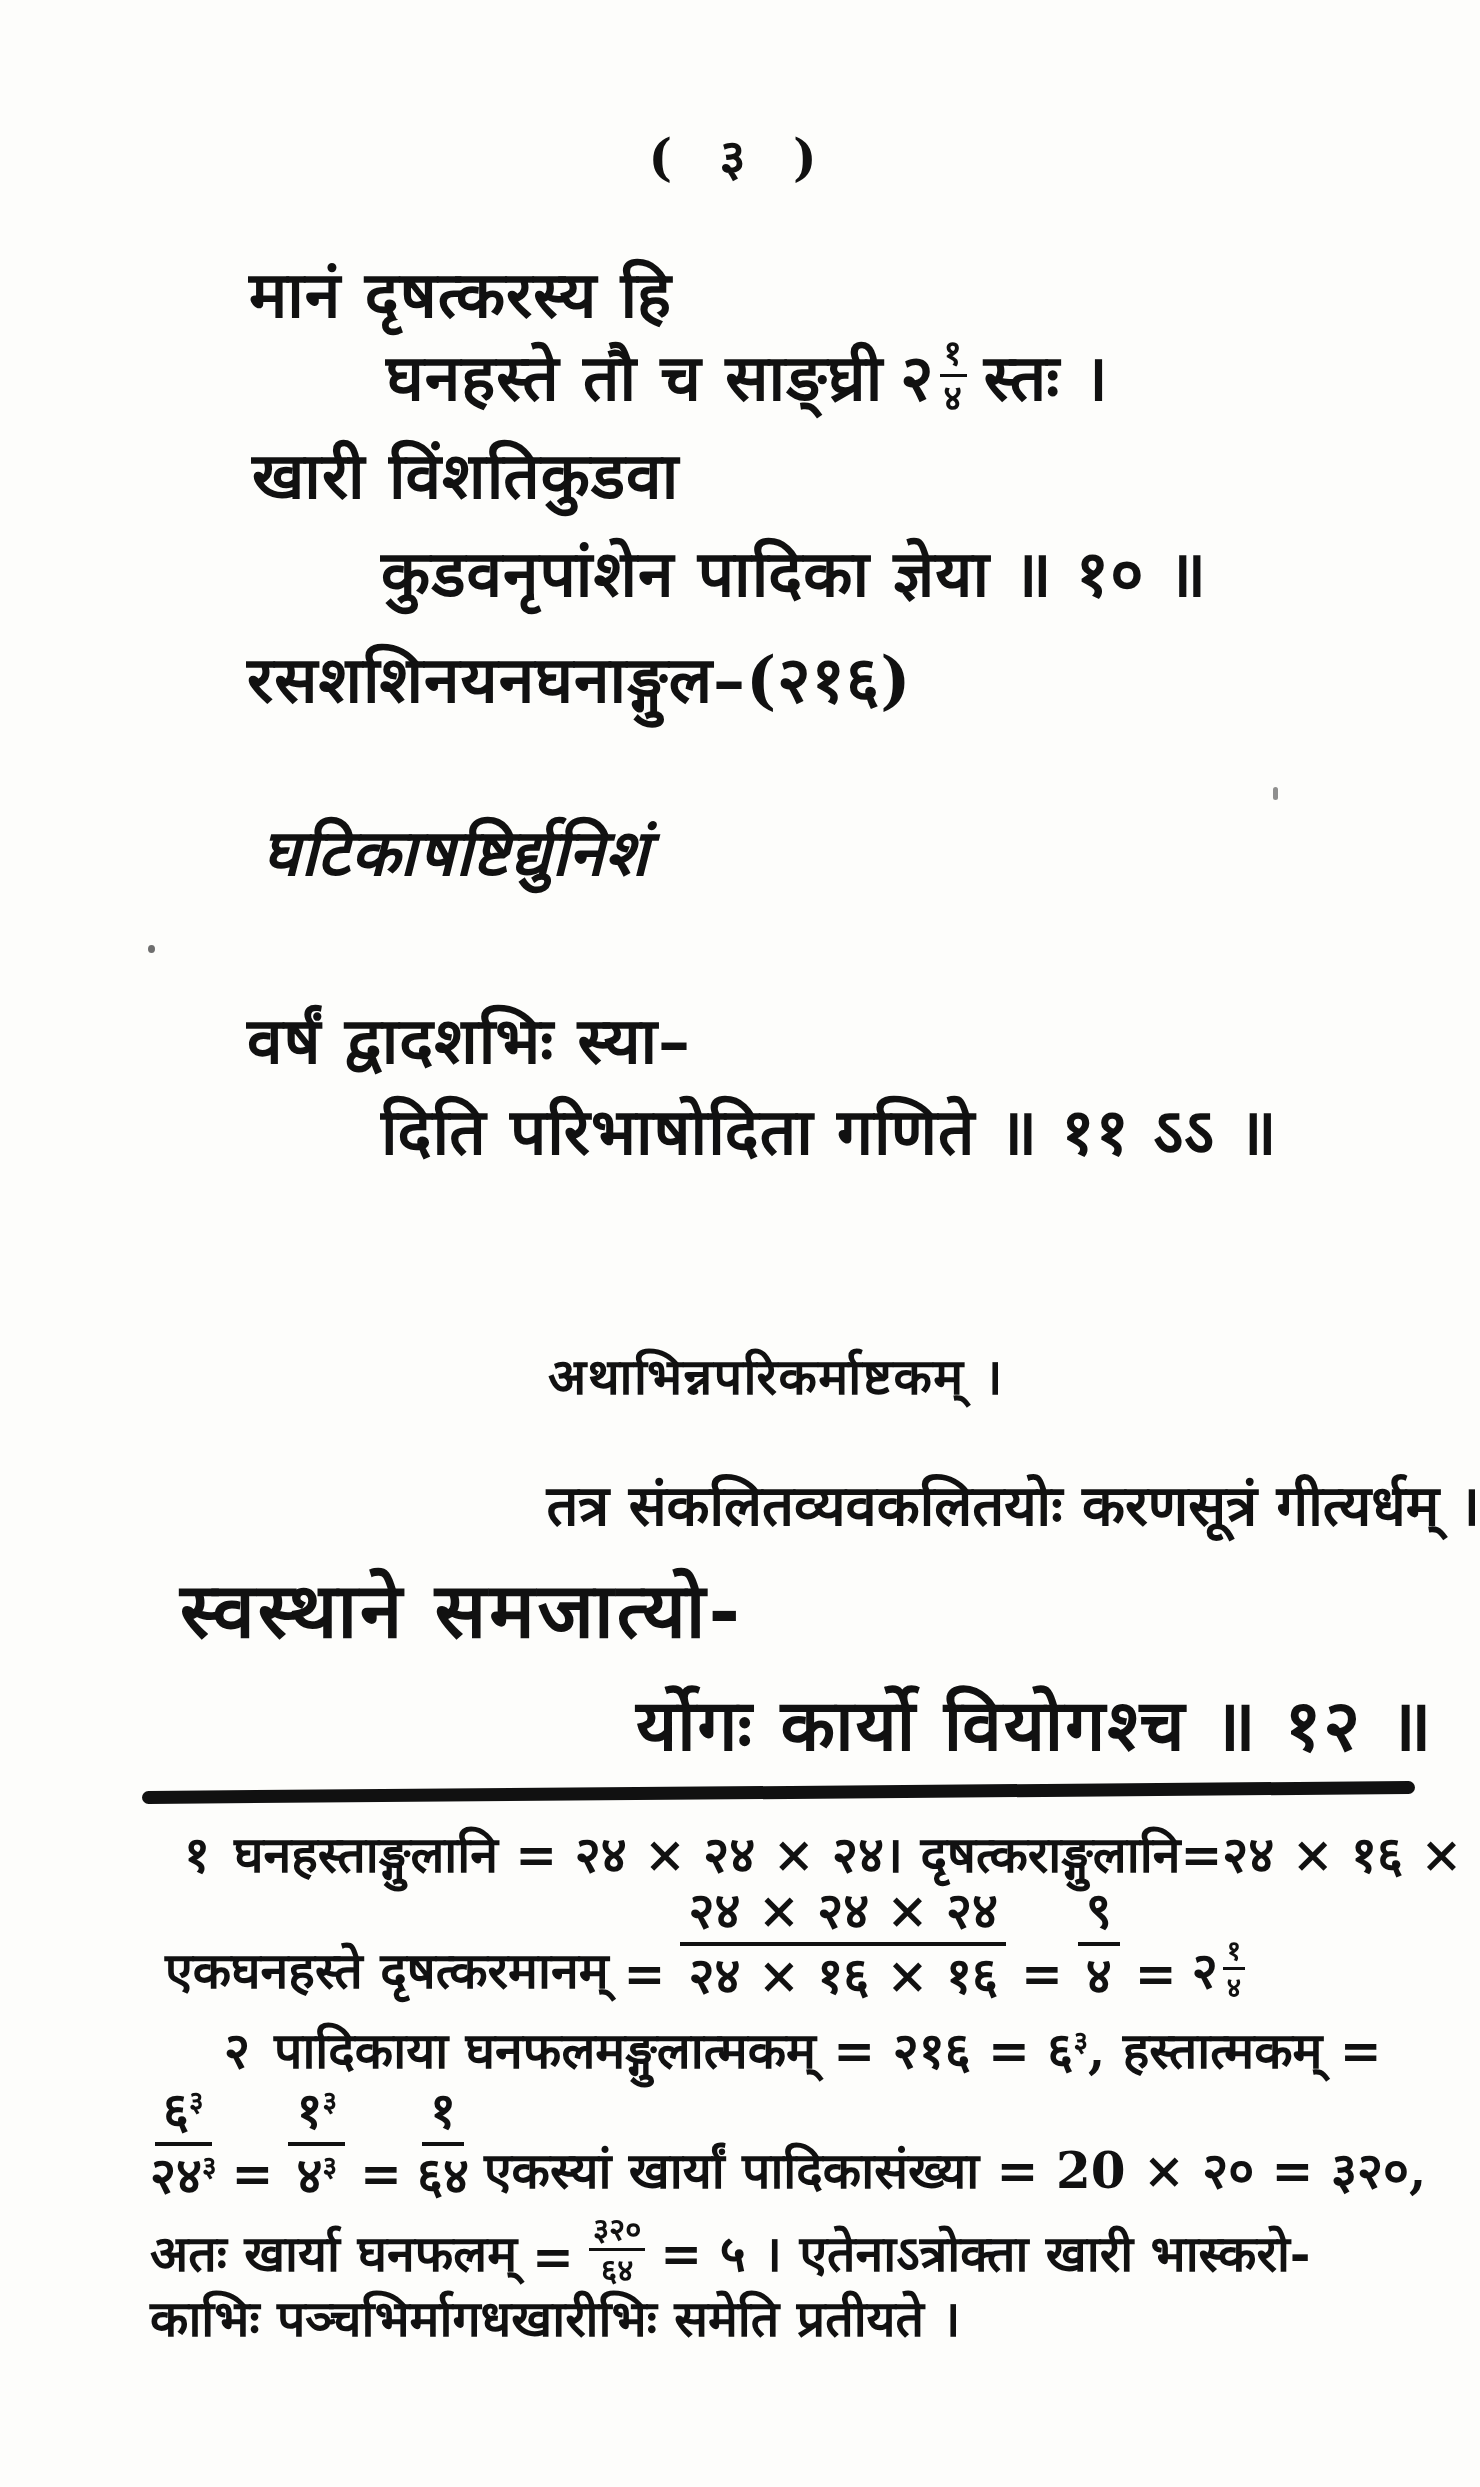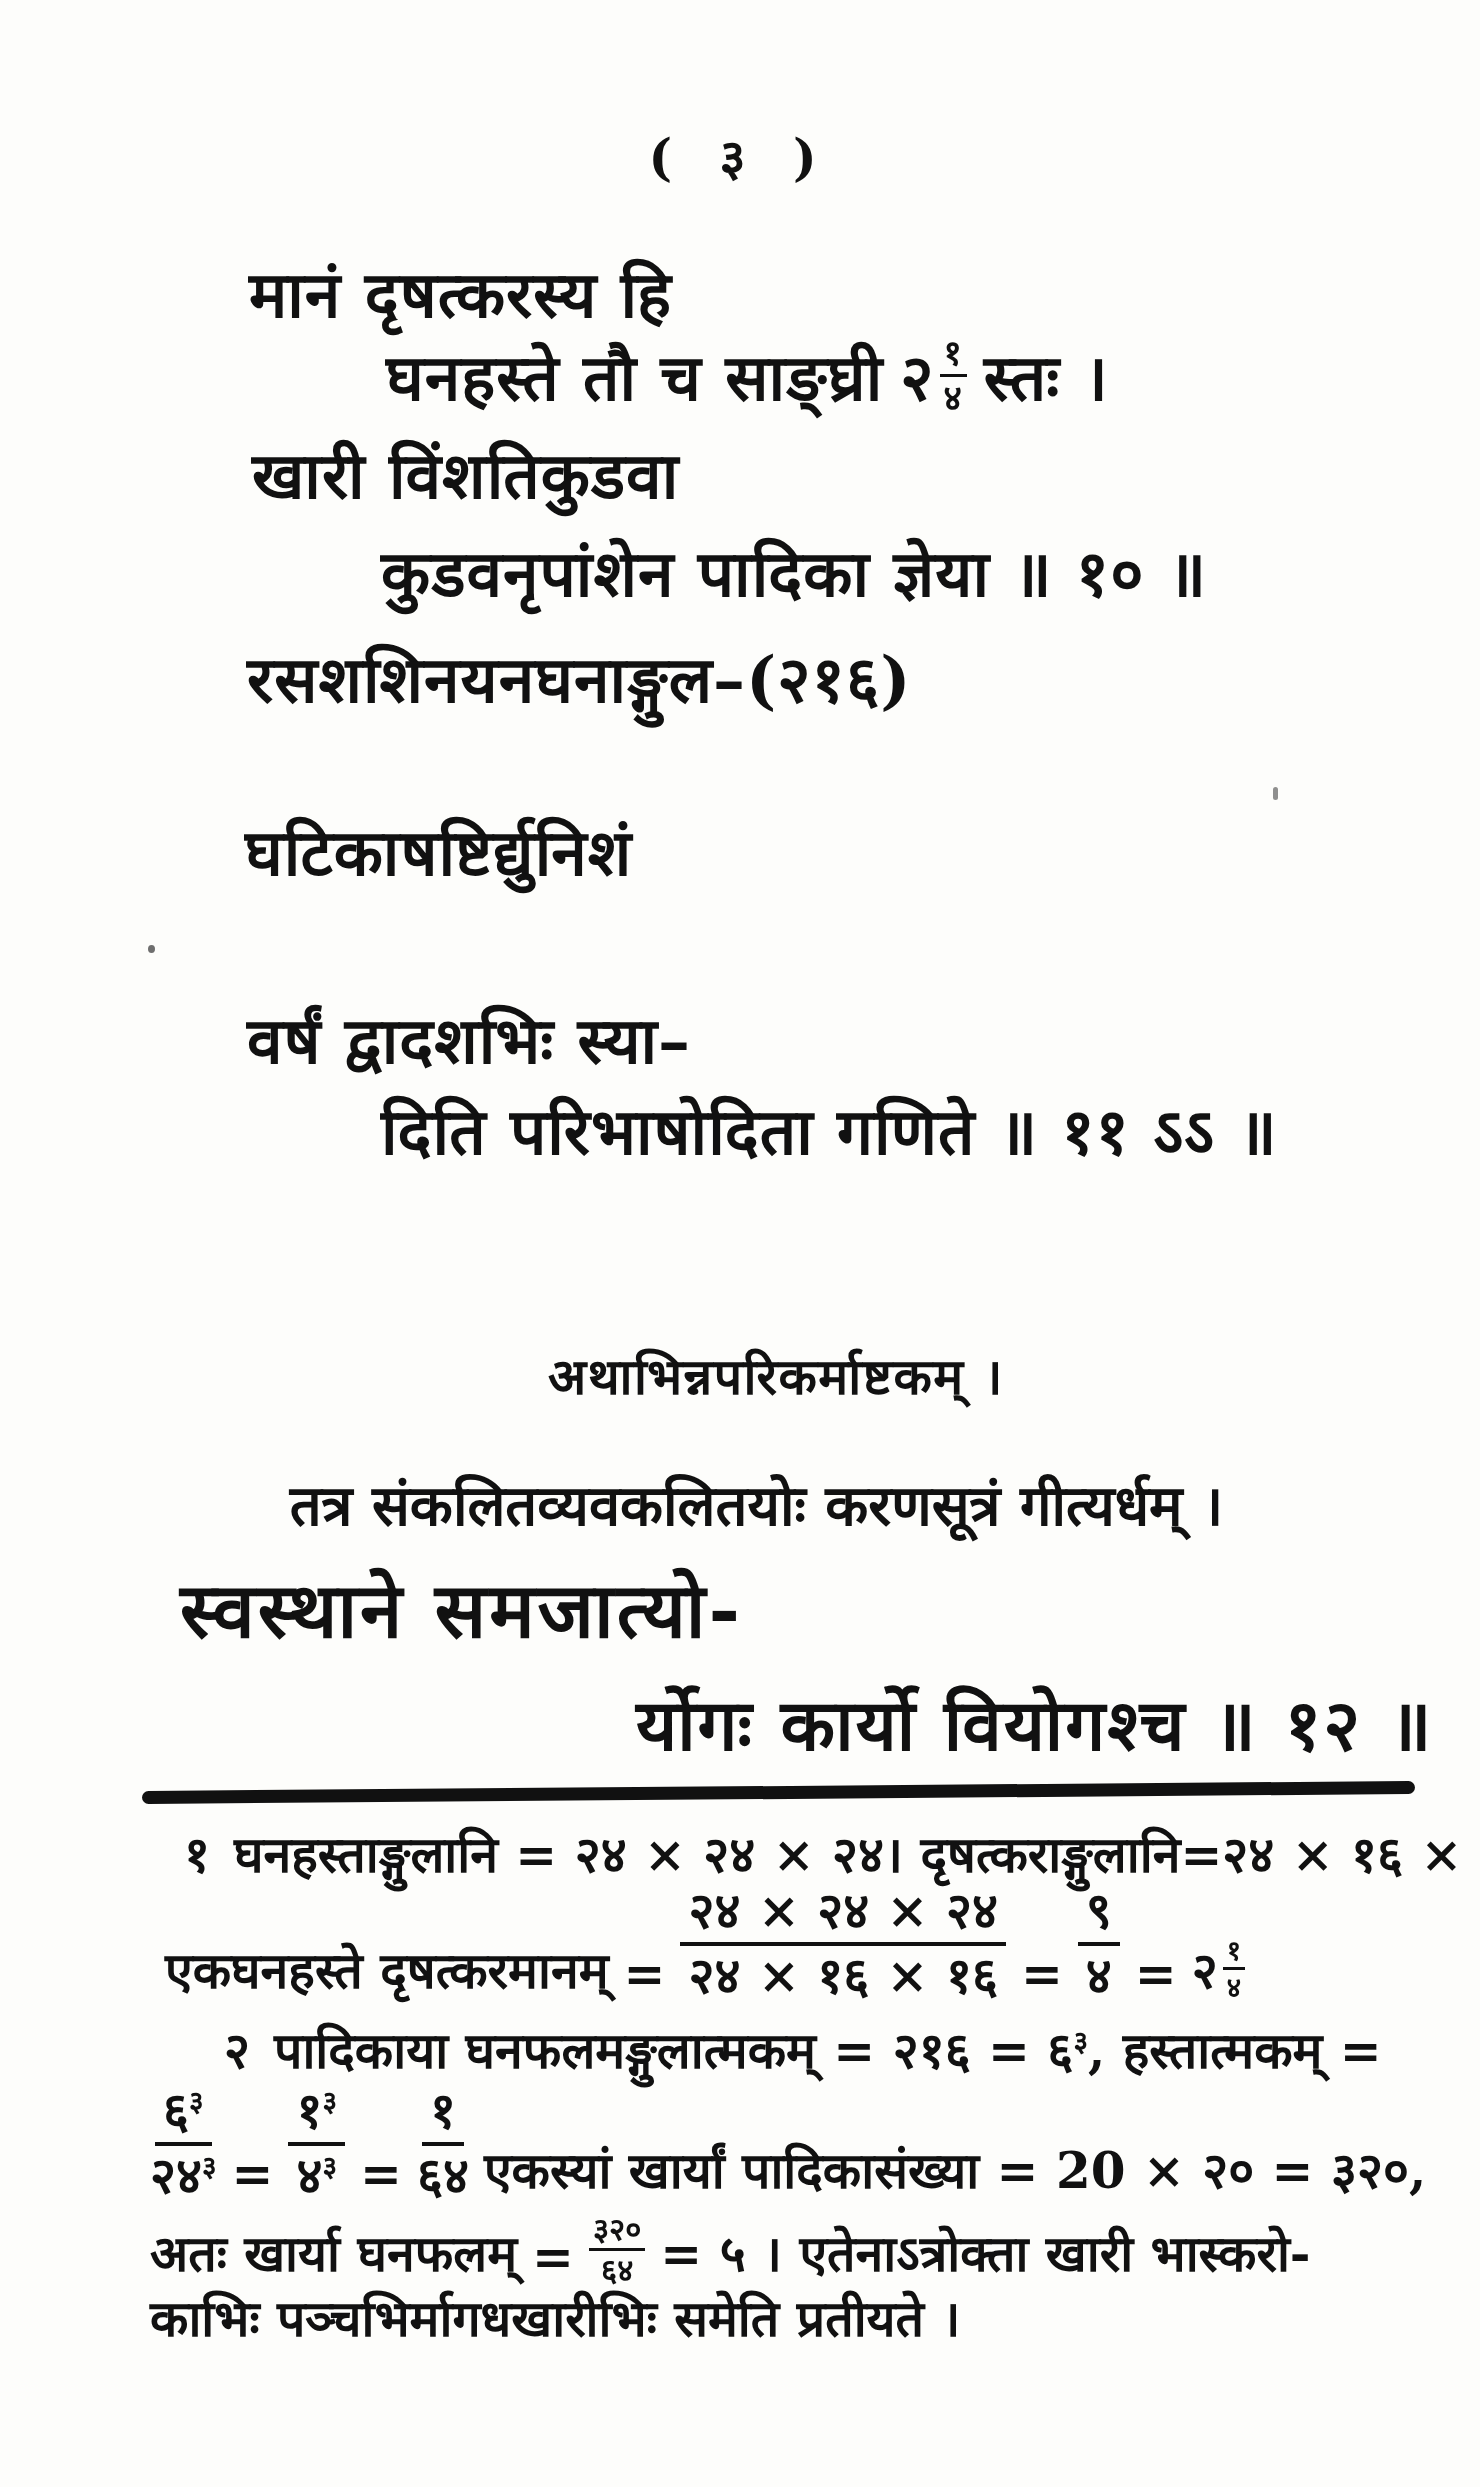--- a/index.html
+++ b/index.html
@@ -7,21 +7,21 @@
     position:relative;width:1480px;height:2487px;background:#fdfdfb;
     font-family:"DejaVu Serif","Liberation Serif",serif;
     color:#111111;font-weight:700;overflow:hidden;
   }
   .abs{position:absolute;white-space:nowrap;}
   .pagenum{font-size:50px;width:100%;text-align:center;letter-spacing:15px;}
   .verse{font-size:64px;letter-spacing:1px;}
   .vrow{display:flex;align-items:center;gap:17px;}
   .colophon{font-size:59px;width:100%;text-align:center;padding-left:209px;box-sizing:border-box;}
   .heading{font-size:50px;width:100%;text-align:center;padding-left:72px;box-sizing:border-box;letter-spacing:1.5px;}
-  .intro{font-size:56px;width:100%;text-align:center;padding-left:33px;box-sizing:border-box;}
+  .intro{font-size:56px;width:100%;text-align:right;padding-left:33px;box-sizing:border-box;}
   .bigverse1{font-size:76px;letter-spacing:3px;}
   .bigverse2{font-size:71px;letter-spacing:2px;}
   .rule{position:absolute;left:142px;top:1786px;width:1273px;height:13px;background:#111;border-radius:7px;transform:rotate(-0.45deg);}
   .fn{font-size:50px;}
   .marker{margin-right:24px;}
   .math-row{display:flex;align-items:flex-end;gap:15px;}
   .frac{display:inline-flex;flex-direction:column;align-items:center;line-height:1.08;}
   .frac .num{border-bottom:4.5px solid #111;padding:0 8px 4px;}
   .frac .den{padding-top:3px;}
   .frac.small{font-size:62%;line-height:1.05;}
@@ -49,21 +49,21 @@
       </span>
     </span>
     <span>स्तः ।</span>
   </div>
 
   <div class="abs verse" style="top:430px;left:252px;">खारी विंशतिकुडवा</div>
   <div class="abs verse" style="top:528px;left:381px;">कुडवनृपांशेन पादिका ज्ञेया ॥ १० ॥</div>
 
   <div class="abs verse" style="top:634px;left:247px;">रसशशिनयनघनाङ्गुल–(२१६)</div>
 
-  <div class="abs verse" style="top:807px;left:245px;">घटिकाषष्टिर्द्युनिशं</div>
+  <div class="abs verse" style="top:807px;left:262px;font-style:italic;">घटिकाषष्टिर्द्युनिशं</div>
 
   <div class="abs verse" style="top:995px;left:247px;">वर्षं द्वादशभिः स्या–</div>
   <div class="abs verse" style="top:1086px;left:381px;">दिति परिभाषोदिता गणिते ॥ ११ ऽऽ ॥</div>
 
   <div class="abs heading" style="top:1341px;left:0;">अथाभिन्नपरिकर्माष्टकम् ।</div>
   <div class="abs intro" style="top:1465px;left:0;">तत्र संकलितव्यवकलितयोः करणसूत्रं गीत्यर्धम् ।</div>
 
   <div class="abs bigverse1" style="top:1556px;left:180px;">स्वस्थाने समजात्यो-</div>
   <div class="abs bigverse2" style="top:1674px;left:636px;">र्योगः कार्यो वियोगश्च ॥ १२ ॥</div>
 

